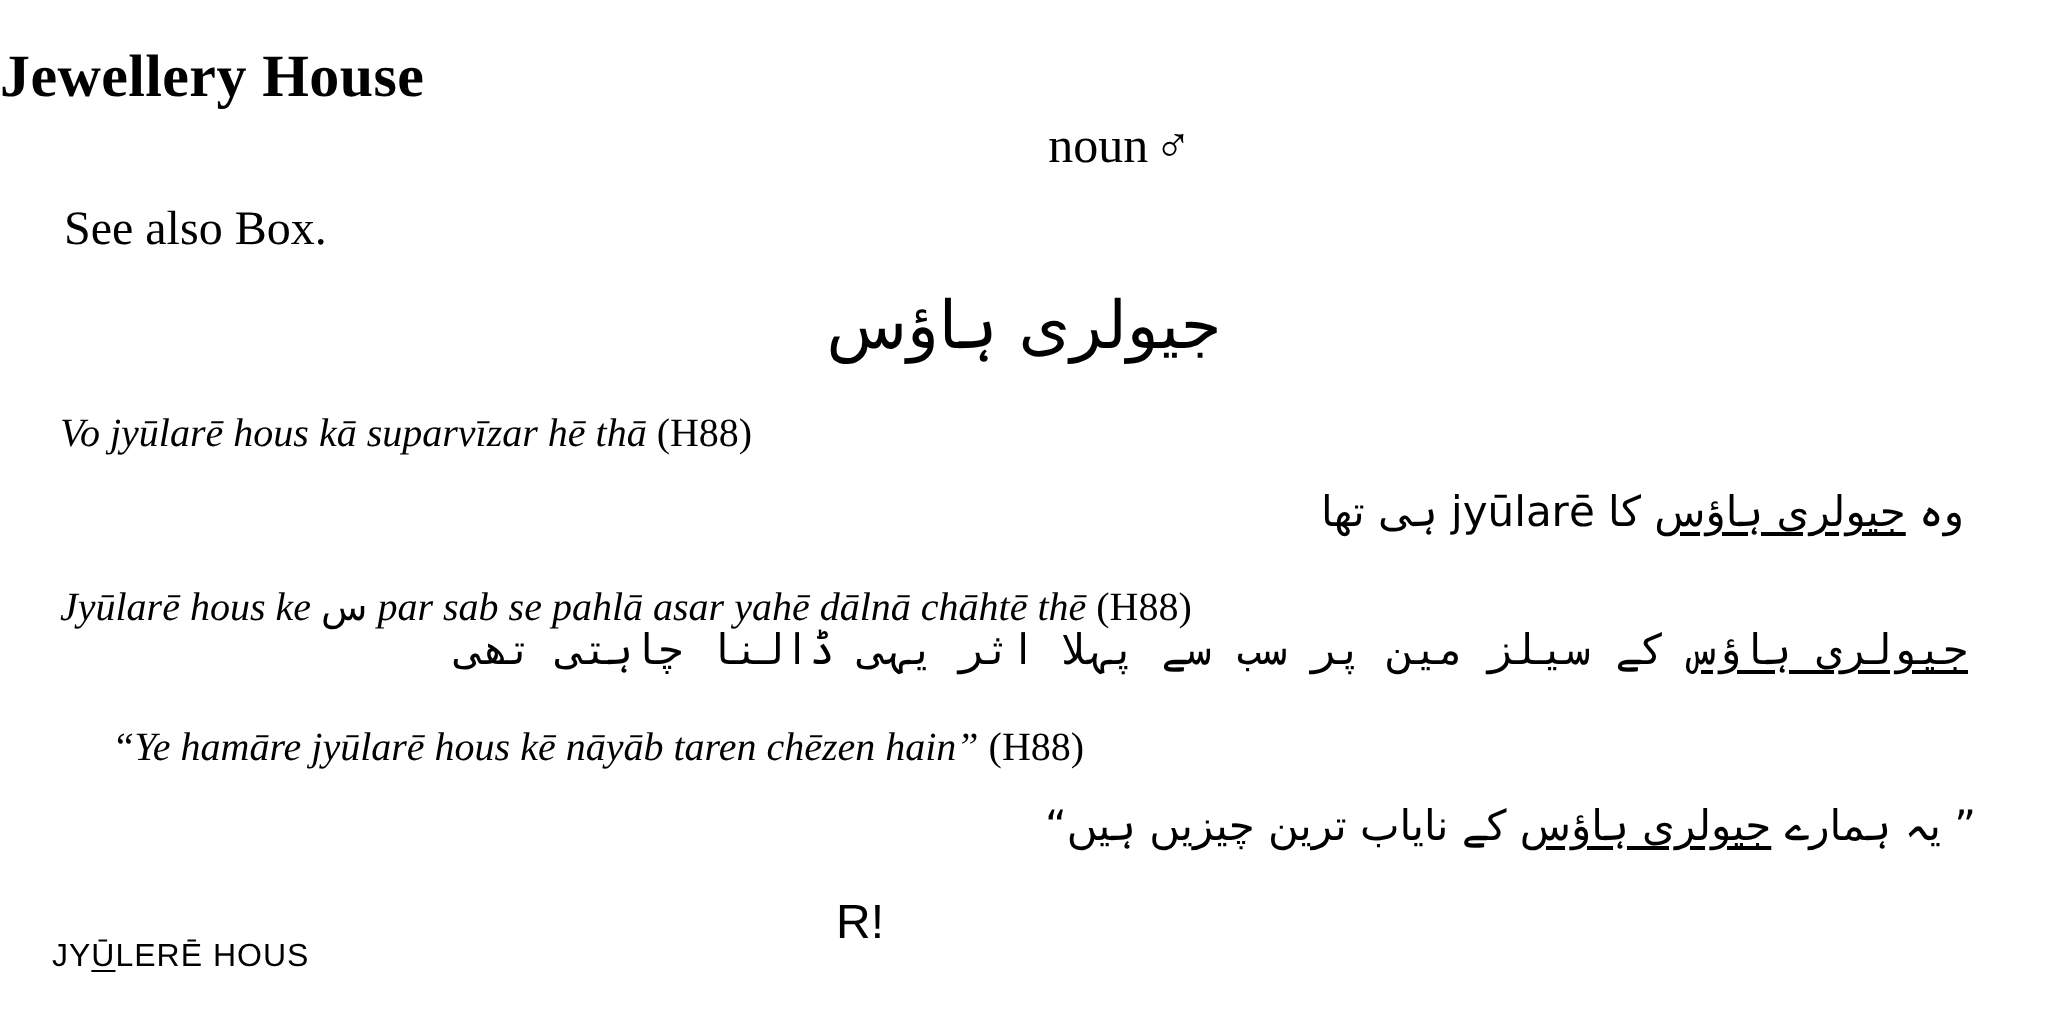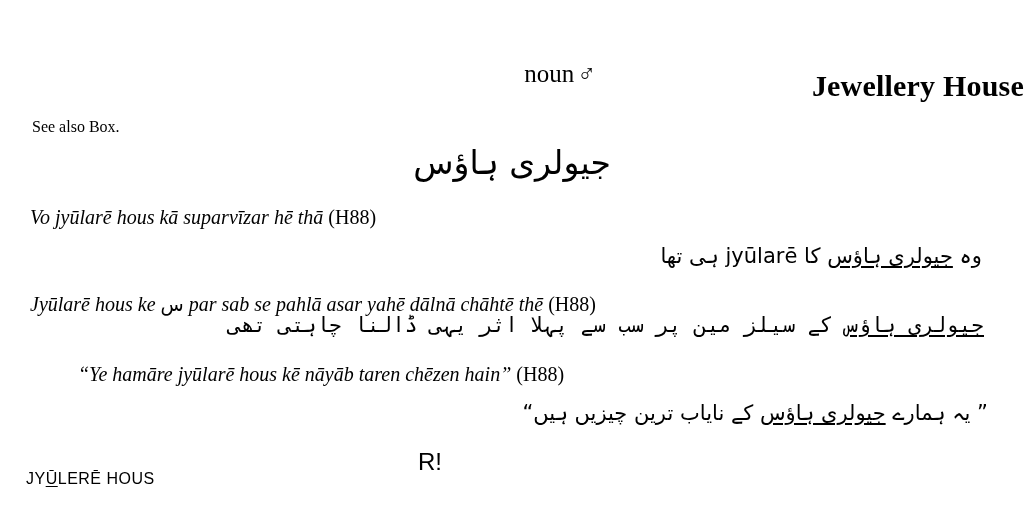--- a/index.html
+++ b/index.html
@@ -21,48 +21,47 @@
     width: 1024px;
     height: 512px;
   }
 
   
   .headword {
     position: absolute;
     top: 22px;
     left: 0;
     width: 1024px;
-    text-align: right;
+    text-align: left;
     font-family: "Liberation Serif", serif;
     font-weight: bold;
     font-size: 30px;
     letter-spacing: 0.2px;
-    margin-top: 47px;
   }
   .pos-line {
     position: absolute;
     top: 60px;
     left: 0;
     width: 1024px;
     text-align: center;
     font-family: "Liberation Serif", serif;
     font-size: 25px;
     margin-left: 48px;
   }
   .pos-line .gender {
     font-size: 25px;
     padding-left: 3px;
   }
 
   .see-also {
     position: absolute;
-    top: 118px;
+    top: 102px;
     left: 32px;
     font-family: "Liberation Serif", serif;
-    font-size: 16px;
+    font-size: 24px;
   }
 
   
   .urdu-head {
     position: absolute;
     top: 140px;
     left: 0;
     width: 1024px;
     text-align: center;
     direction: rtl;
@@ -104,21 +103,21 @@
   }
   .ex-ur .ul {
     text-decoration: underline;
     text-underline-offset: 3px;
   }
 
   .ex1 { top: 206px; }
   .ex1ur { top: 244px; right: 42px; }
   .ex2 { top: 293px; }
   .ex2ur { top: 313px; right: 40px; font-family: Liberation Mono, monospace; }
-  .ex3 { top: 363px; left: 56px; width: 930px; margin-left: 22px; }
+  .ex3 { top: 363px; left: 56px; width: 930px; }
   .ex3ur { top: 401px; right: 36px; }
 
   
   .footer-left {
     position: absolute;
     left: 26px;
     top: 446px;
     font-family: "Liberation Sans", sans-serif;
   }
   .footer-main {

